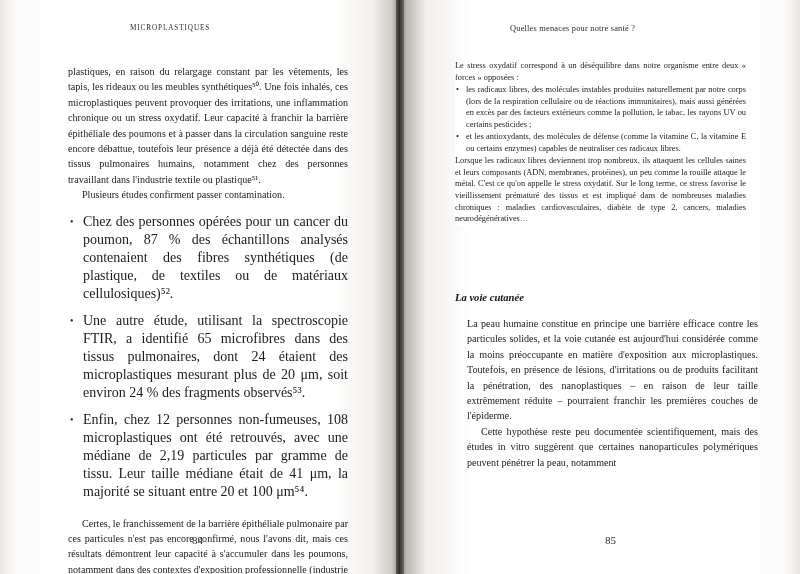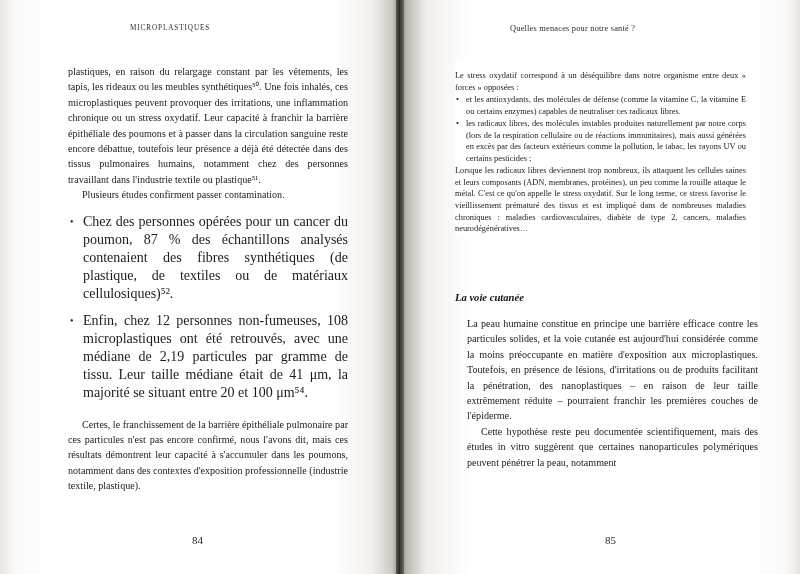--- a/index.html
+++ b/index.html
@@ -117,21 +117,20 @@
     text-align: center;
     color: #111111;
     margin: 0 0 5px 0;
     letter-spacing: 0.1px;
   }
   .box-body {
     font-size: 8.35px;
     line-height: 11.55px;
     text-align: justify;
     color: #1b1b1b;
-    margin-top: 10px;
   }
   .box-body p { margin: 0 0 1px 0; }
   ul.box-bullets {
     list-style: none;
     margin: 0;
     padding: 0;
   }
   ul.box-bullets li {
     position: relative;
     padding-left: 11px;
@@ -176,37 +175,38 @@
   <div class="gutter"></div>
 
   <div class="running-head running-head-left">MICROPLASTIQUES</div>
 
   <div class="body-text body-left">
     <p>plastiques, en raison du relargage constant par les vêtements, les tapis, les rideaux ou les meubles synthétiques⁵⁰. Une fois inhalés, ces microplastiques peuvent provoquer des irritations, une inflammation chronique ou un stress oxydatif. Leur capacité à franchir la barrière épithéliale des poumons et à passer dans la circulation sanguine reste encore débattue, toutefois leur présence a déjà été détectée dans des tissus pulmonaires humains, notamment chez des personnes travaillant dans l'industrie textile ou plastique⁵¹.</p>
     <p class="indent">Plusieurs études confirment passer contamination.</p>
 
     <ul class="bullets">
       <li>Chez des personnes opérées pour un cancer du poumon, 87 % des échantillons analysés contenaient des fibres synthétiques (de plastique, de textiles ou de matériaux cellulosiques)⁵².</li>
+      <li>Une autre étude, utilisant la spectroscopie FTIR, a identifié 65 microfibres dans des tissus pulmonaires, dont 24 étaient des microplastiques mesurant plus de 20 μm, soit environ 24 % des fragments observés⁵³.</li>
       <li>Enfin, chez 12 personnes non-fumeuses, 108 microplastiques ont été retrouvés, avec une médiane de 2,19 particules par gramme de tissu. Leur taille médiane était de 41 μm, la majorité se situant entre 20 et 100 μm⁵⁴.</li>
     </ul>
 
     <div class="spacer-after-list"></div>
     <p class="indent">Certes, le franchissement de la barrière épithéliale pulmonaire par ces particules n'est pas encore confirmé, nous l'avons dit, mais ces résultats démontrent leur capacité à s'accumuler dans les poumons, notamment dans des contextes d'exposition professionnelle (industrie textile, plastique).</p>
   </div>
 
   <div class="folio folio-left">84</div>
 
   <div class="running-head running-head-right">Quelles menaces pour notre santé ?</div>
 
   <div class="box">
     <div class="box-body">
       <p>Le stress oxydatif correspond à un déséquilibre dans notre organisme entre deux « forces » opposées :</p>
       <ul class="box-bullets">
+        <li>les radicaux libres, des molécules instables produites naturellement par notre corps (lors de la respiration cellulaire ou de réactions immunitaires), mais aussi générées en excès par des facteurs extérieurs comme la pollution, le tabac, les rayons UV ou certains pesticides ;</li>
         <li>et les antioxydants, des molécules de défense (comme la vitamine C, la vitamine E ou certains enzymes) capables de neutraliser ces radicaux libres.</li>
-        <li>les radicaux libres, des molécules instables produites naturellement par notre corps (lors de la respiration cellulaire ou de réactions immunitaires), mais aussi générées en excès par des facteurs extérieurs comme la pollution, le tabac, les rayons UV ou certains pesticides ;</li>
       </ul>
       <p>Lorsque les radicaux libres deviennent trop nombreux, ils attaquent les cellules saines et leurs composants (ADN, membranes, protéines), un peu comme la rouille attaque le métal. C'est ce qu'on appelle le stress oxydatif. Sur le long terme, ce stress favorise le vieillissement prématuré des tissus et est impliqué dans de nombreuses maladies chroniques : maladies cardiovasculaires, diabète de type 2, cancers, maladies neurodégénératives…</p>
     </div>
   </div>
 
   <div class="section-head">La voie cutanée</div>
 
   <div class="body-text body-right">
     <p>La peau humaine constitue en principe une barrière efficace contre les particules solides, et la voie cutanée est aujourd'hui considérée comme la moins préoccupante en matière d'exposition aux microplastiques. Toutefois, en présence de lésions, d'irritations ou de produits facilitant la pénétration, des nanoplastiques – en raison de leur taille extrêmement réduite – pourraient franchir les premières couches de l'épiderme.</p>
     <p class="indent">Cette hypothèse reste peu documentée scientifiquement, mais des études in vitro suggèrent que certaines nanoparticules polymériques peuvent pénétrer la peau, notamment</p>

